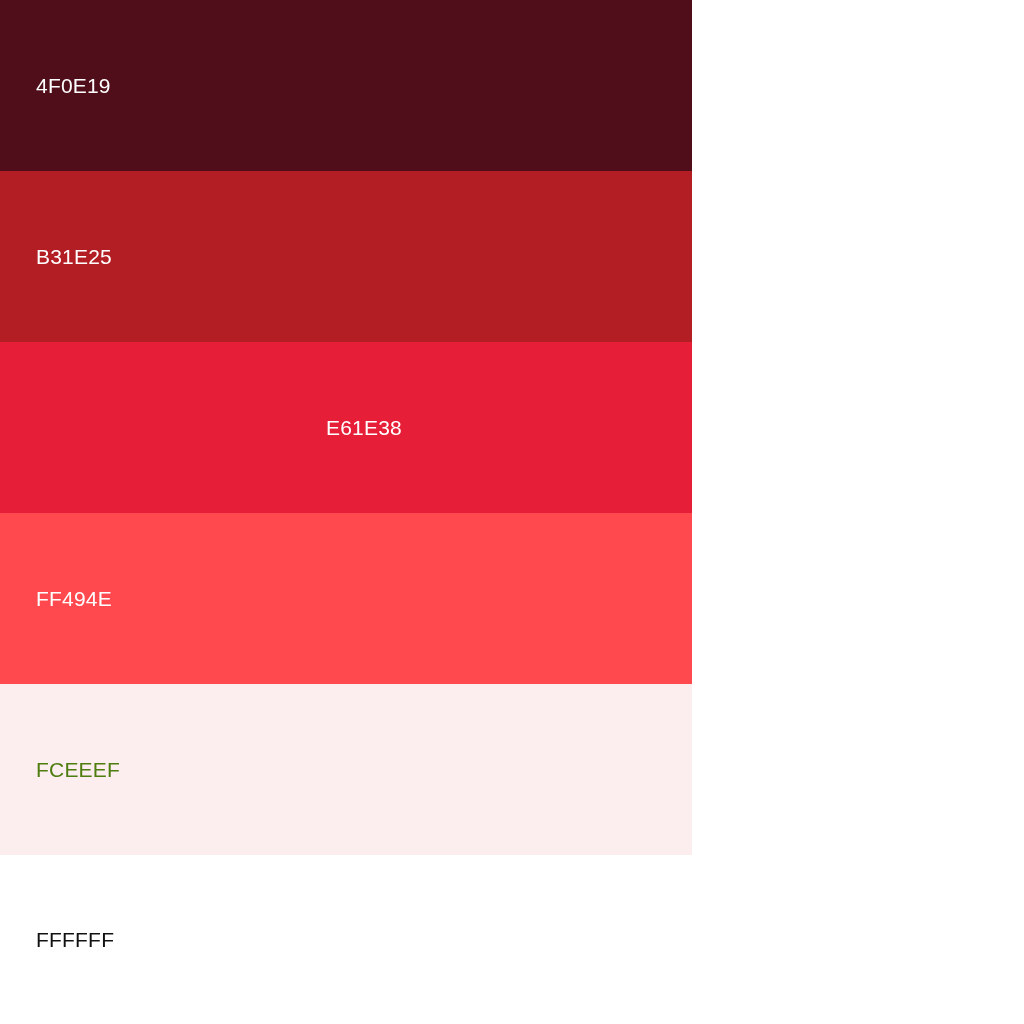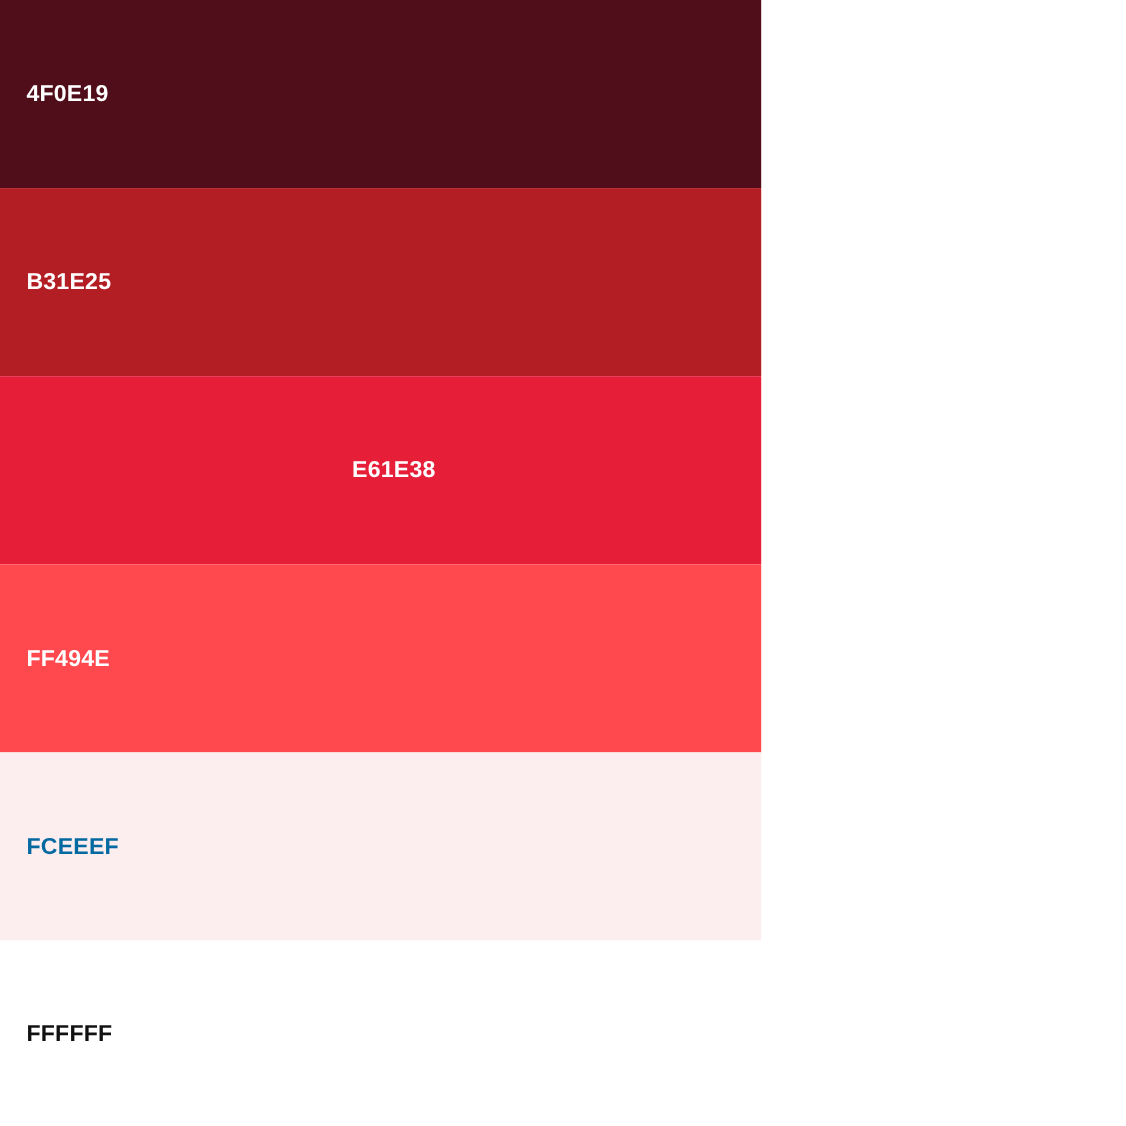--- a/index.html
+++ b/index.html
@@ -27,23 +27,23 @@
     box-sizing: border-box;
     display: flex;
     align-items: center;
   }
 
   .swatch:last-child {
     height: 169px;
   }
 
   .swatch-label {
-    padding-left: 24px;
+    padding-left: 36px;
     font-size: 21px;
-    font-weight: bold;
+    font-weight: normal;
     letter-spacing: 0.2px;
     line-height: 1;
     white-space: nowrap;
     user-select: text;
   }
 
   .swatch-label.on-dark  { color: #ffffff; }
   .swatch-label.on-light { color: #111111; }
 </style>
 </head>
@@ -57,18 +57,18 @@
     <div class="swatch" style="background-color: rgb(179, 30, 37); width: 692px;">
       <span class="swatch-label on-dark" style="color: rgb(255, 255, 255);">B31E25</span>
     </div>
     <div class="swatch" style="background-color: rgb(230, 30, 56); width: 692px; justify-content: center;">
       <span class="swatch-label on-dark" style="color: rgb(255, 255, 255);">E61E38</span>
     </div>
     <div class="swatch" style="background-color: rgb(255, 73, 78); width: 692px;">
       <span class="swatch-label on-dark" style="color: rgb(255, 255, 255);">FF494E</span>
     </div>
     <div class="swatch" style="background-color: rgb(252, 238, 239); width: 692px;">
-      <span class="swatch-label on-light" style="color: #0369a1;">FCEEEF</span>
+      <span class="swatch-label on-light" style="color: #4d7c0f;">FCEEEF</span>
     </div>
     <div class="swatch" style="background-color: rgb(255, 255, 255); width: 692px; align-items: center;">
       <span class="swatch-label on-light" style="color: rgb(17, 17, 17);">FFFFFF</span>
     </div>
   </div>
 
 </body></html>

